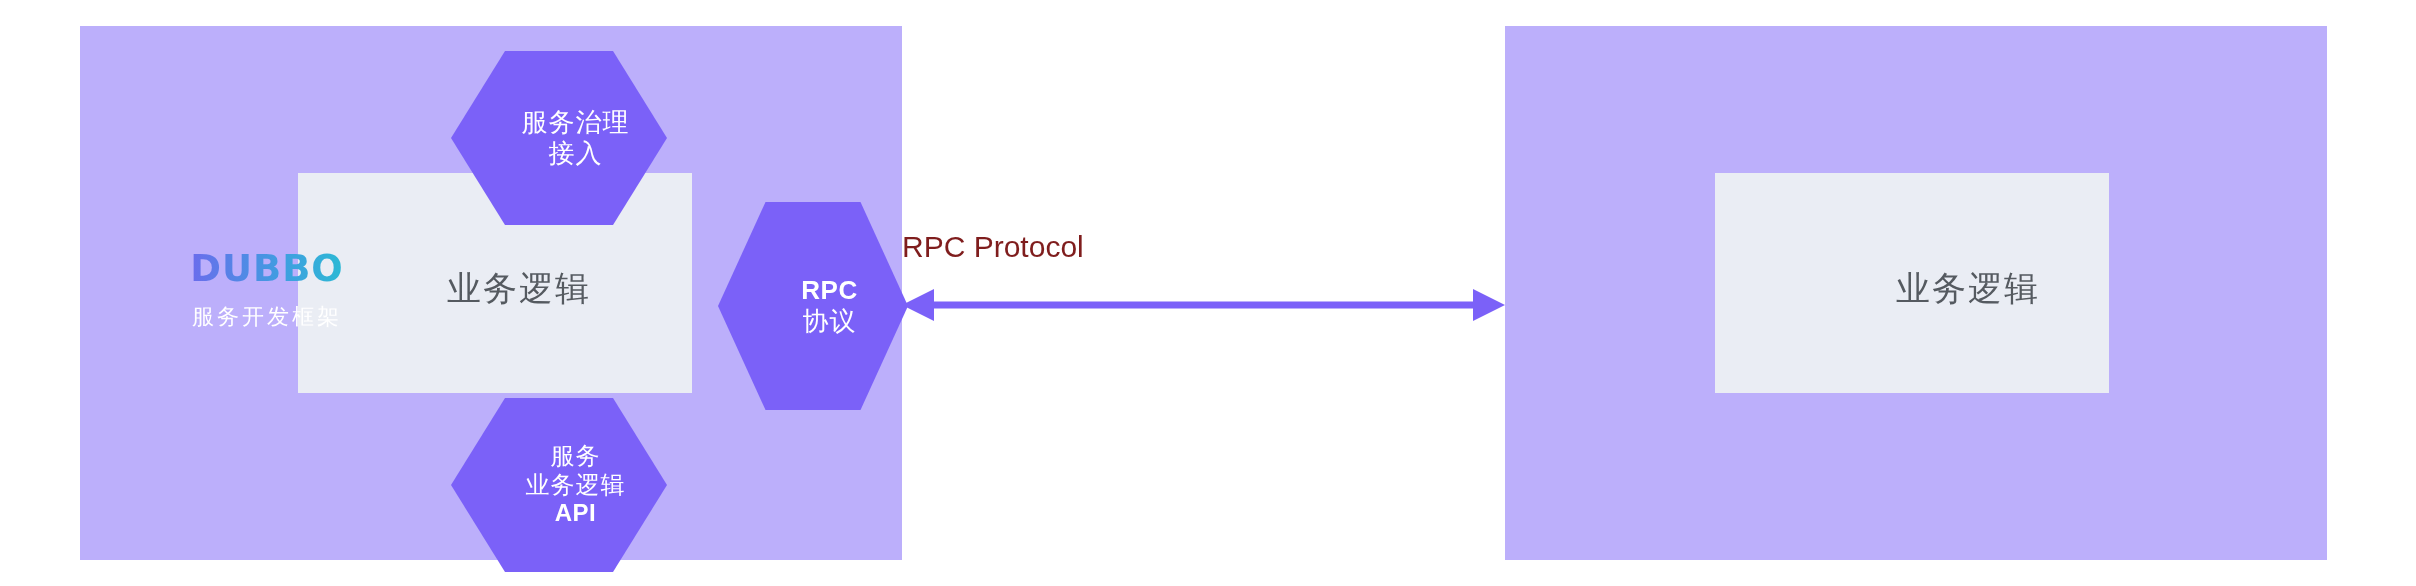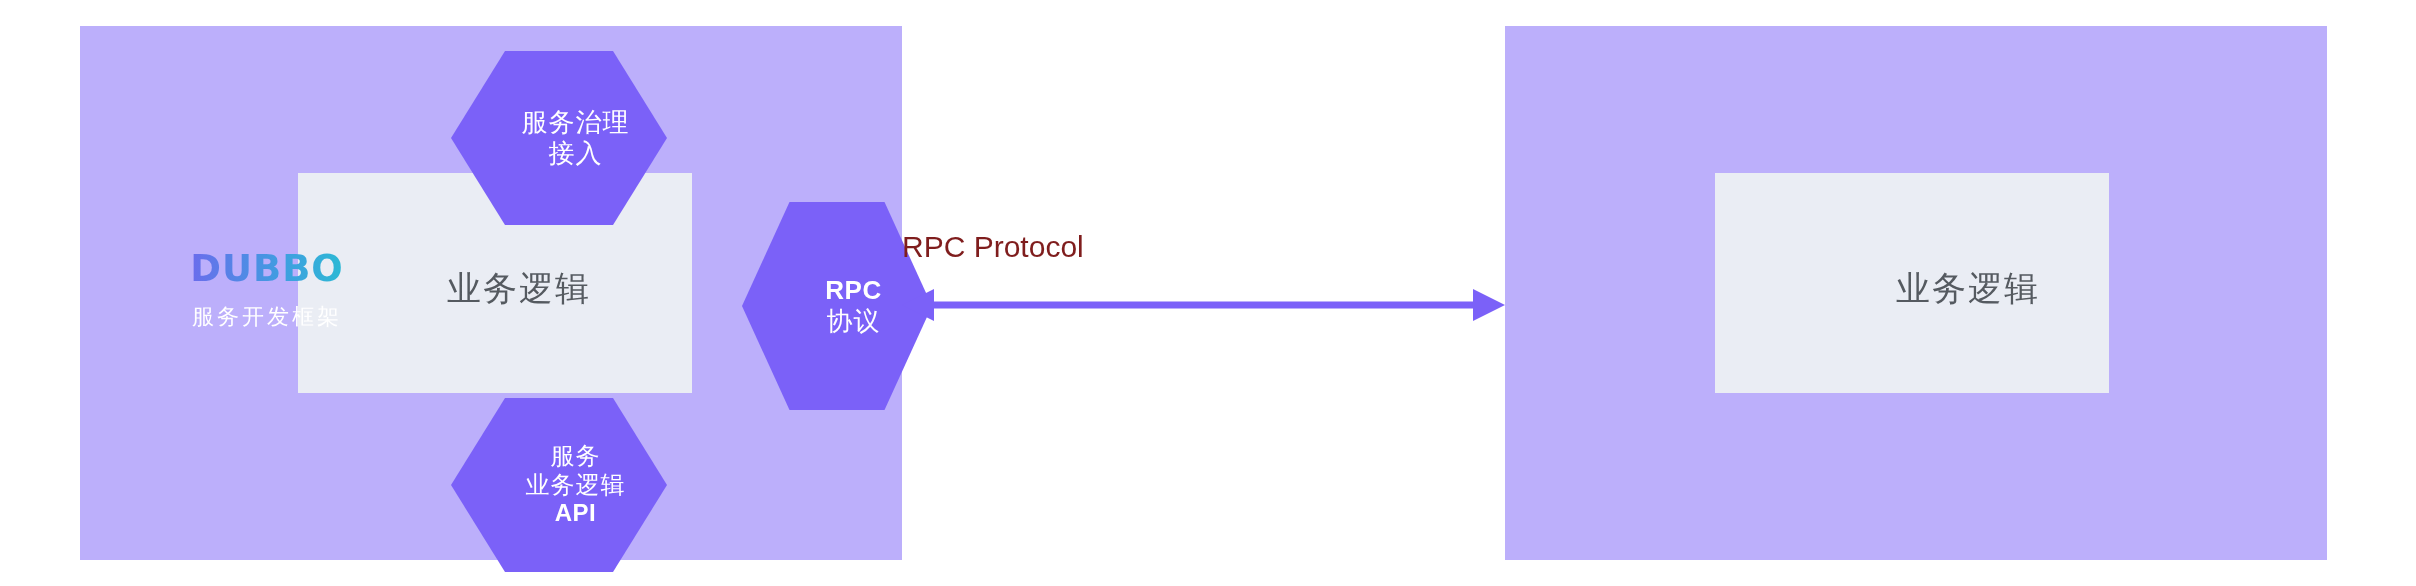--- a/index.html
+++ b/index.html
@@ -87,21 +87,21 @@
   .hex-top { width: 216px; height: 174px; top: 25px; }
   #hex-top-left  { left: 371px; }
 
   
   .hex-bottom { width: 216px; height: 174px; top: 372px; }
   #hex-bottom-left  { left: 371px; }
   .hex-bottom .ln { font-size: 24px; }
 
   
   .hex-rpc { width: 190px; height: 208px; top: 176px; }
-  #hex-rpc-left  { left: 662px; justify-content: center; }
+  #hex-rpc-left  { left: 638px; justify-content: center; }
 
   
   .logo-block {
     position: absolute;
     top: 224px;
     width: 210px;
     text-align: center;
   }
   #logo-left  { left: 82px; }
 

